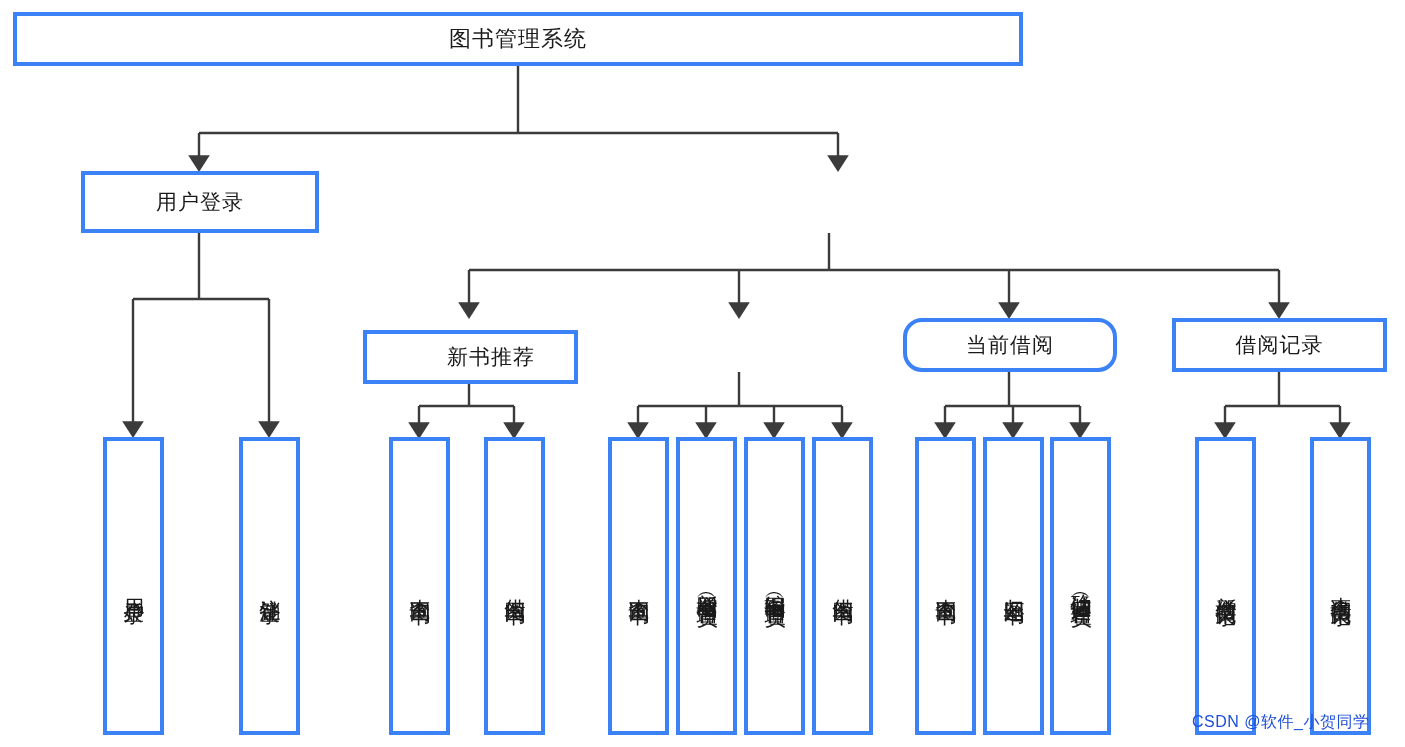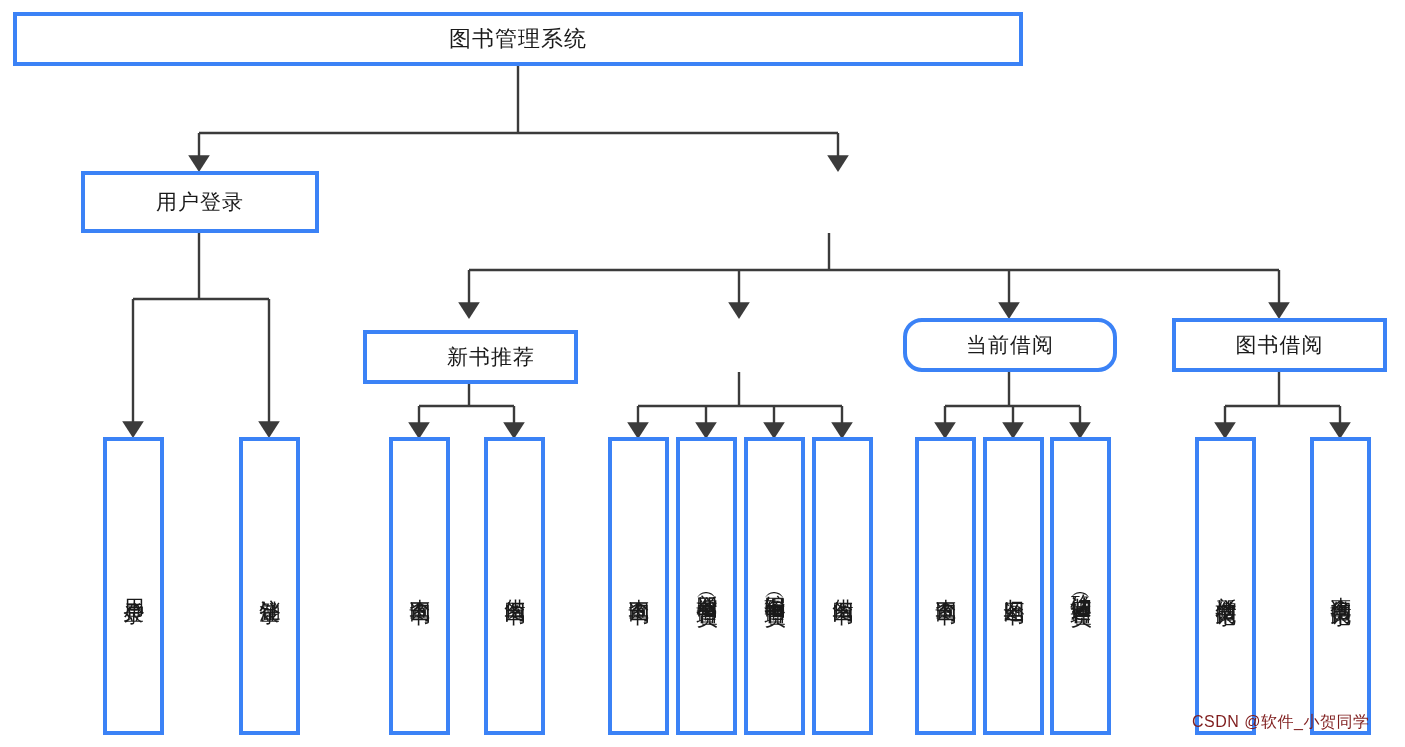--- a/index.html
+++ b/index.html
@@ -7,21 +7,21 @@
   #stage{position:relative;width:1405px;height:747px;background:#ffffff;}
   svg.lines{position:absolute;left:0;top:0;width:1405px;height:747px;pointer-events:none;}
   .node{position:absolute;box-sizing:border-box;border:4px solid #3b82f6;background:#ffffff;
         display:flex;align-items:center;justify-content:center;color:#1a1a1a;}
   .node.h{font-size:21px;letter-spacing:1px;line-height:1.2;white-space:nowrap;}
   .node.root{font-size:22px;}
   .node.v{font-size:21px;letter-spacing:2px;line-height:1.18;
           writing-mode:vertical-rl;text-orientation:upright;
           align-items:center;justify-content:center;padding:6px 0;}
   .node.v span{display:block;text-align:center;}
-  .watermark{position:absolute;left:1192px;top:712px;font-size:16px;color:#7f1d1d;
+  .watermark{position:absolute;left:1192px;top:712px;font-size:16px;color:#1d4ed8;
              white-space:nowrap;letter-spacing:.5px;}
 </style>
 </head>
 <body>
 
 <div id="stage">
 
   <svg class="lines" viewBox="0 0 1405 747">
     <defs>
       <marker id="ah" markerWidth="12" markerHeight="12" refX="3.2" refY="5" orient="auto" markerUnits="strokeWidth">
@@ -71,21 +71,21 @@
       <path d="M1340,406 L1340,430" marker-end="url(#ah)"></path>
     </g>
   </svg>
 
   <div class="node h root" style="left:13px;top:12px;width:1010px;height:54px;">图书管理系统</div>
 
   <div class="node h" style="left:81px;top:171px;width:238px;height:62px;">用户登录</div>
 
   <div class="node h" style="left:363px;top:330px;width:215px;height:54px;padding-left:41px;">新书推荐</div>
   <div class="node h" style="left:903px;top:318px;width:214px;height:54px;border-radius:19px;">当前借阅</div>
-  <div class="node h" style="left:1172px;top:318px;width:215px;height:54px;">图书借阅</div>
+  <div class="node h" style="left:1172px;top:318px;width:215px;height:54px;">借阅记录</div>
 
   <div class="node v" style="left:103px;top:437px;width:61px;height:298px;">
       <span>用户登录</span>
     </div>
   <div class="node v" style="left:239px;top:437px;width:61px;height:298px;">
       <span>注销登录</span>
     </div>
 
   <div class="node v" style="left:389px;top:437px;width:61px;height:298px;">
       <span>查询图书</span>

